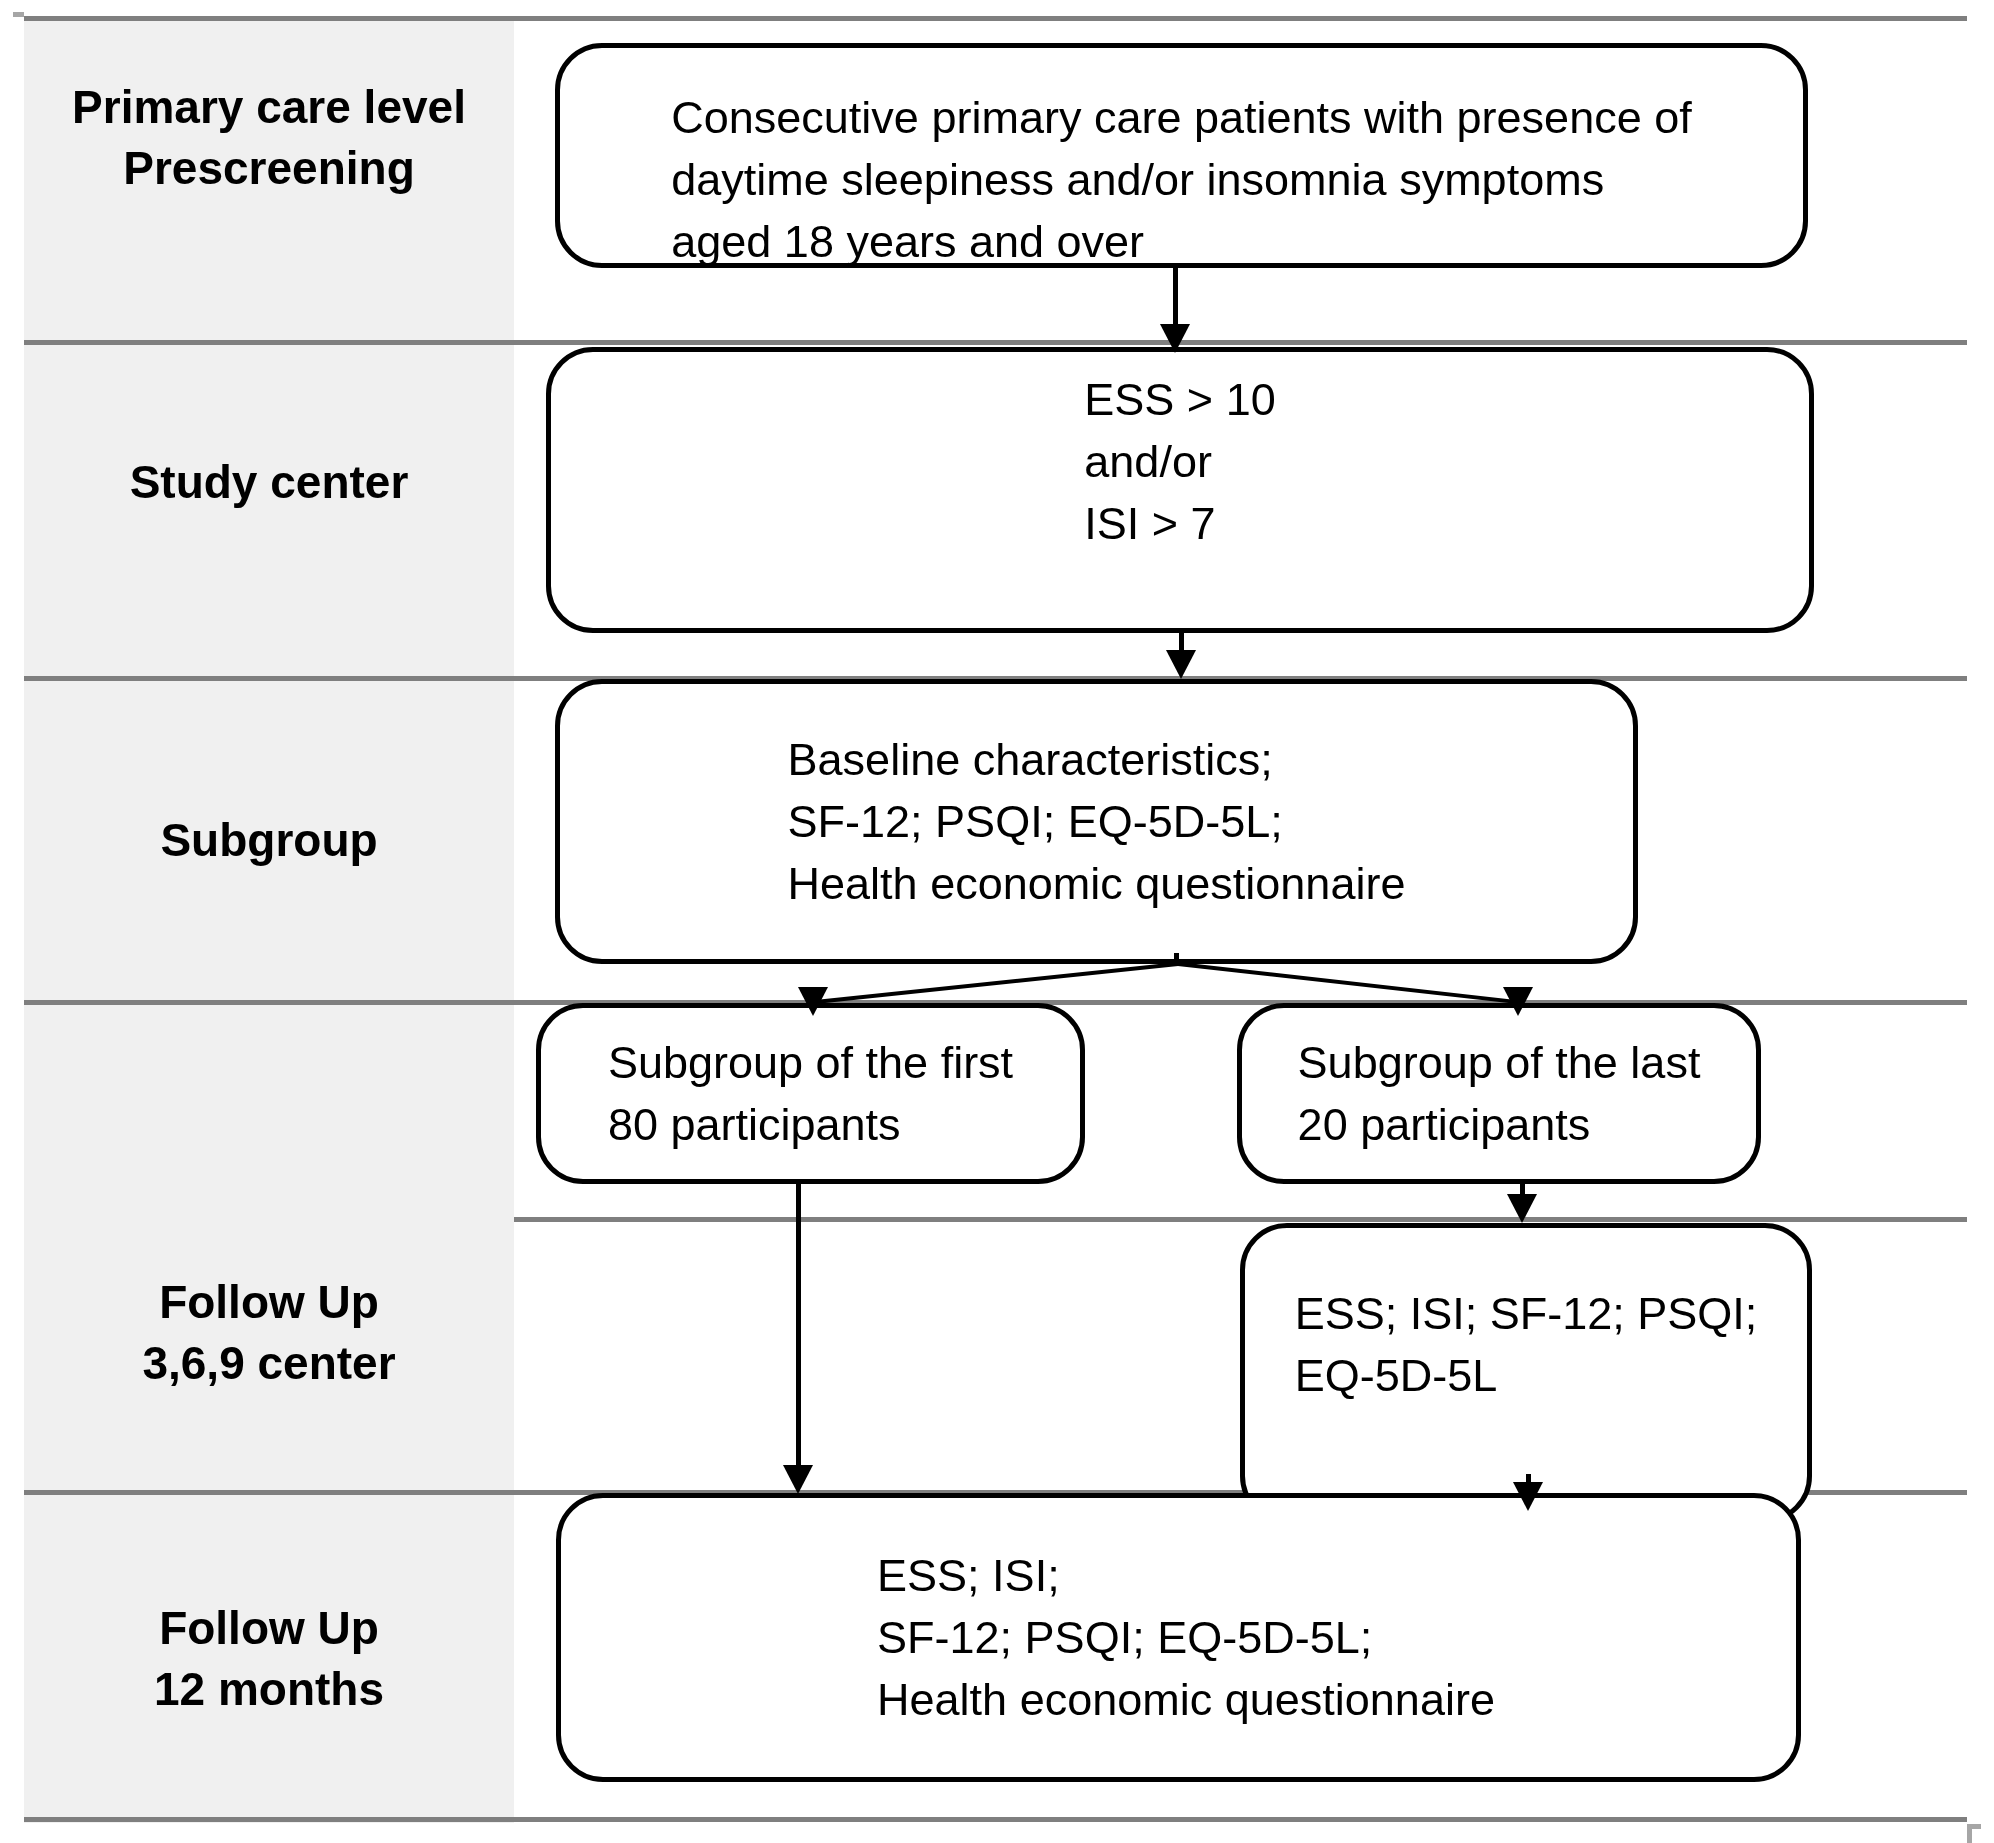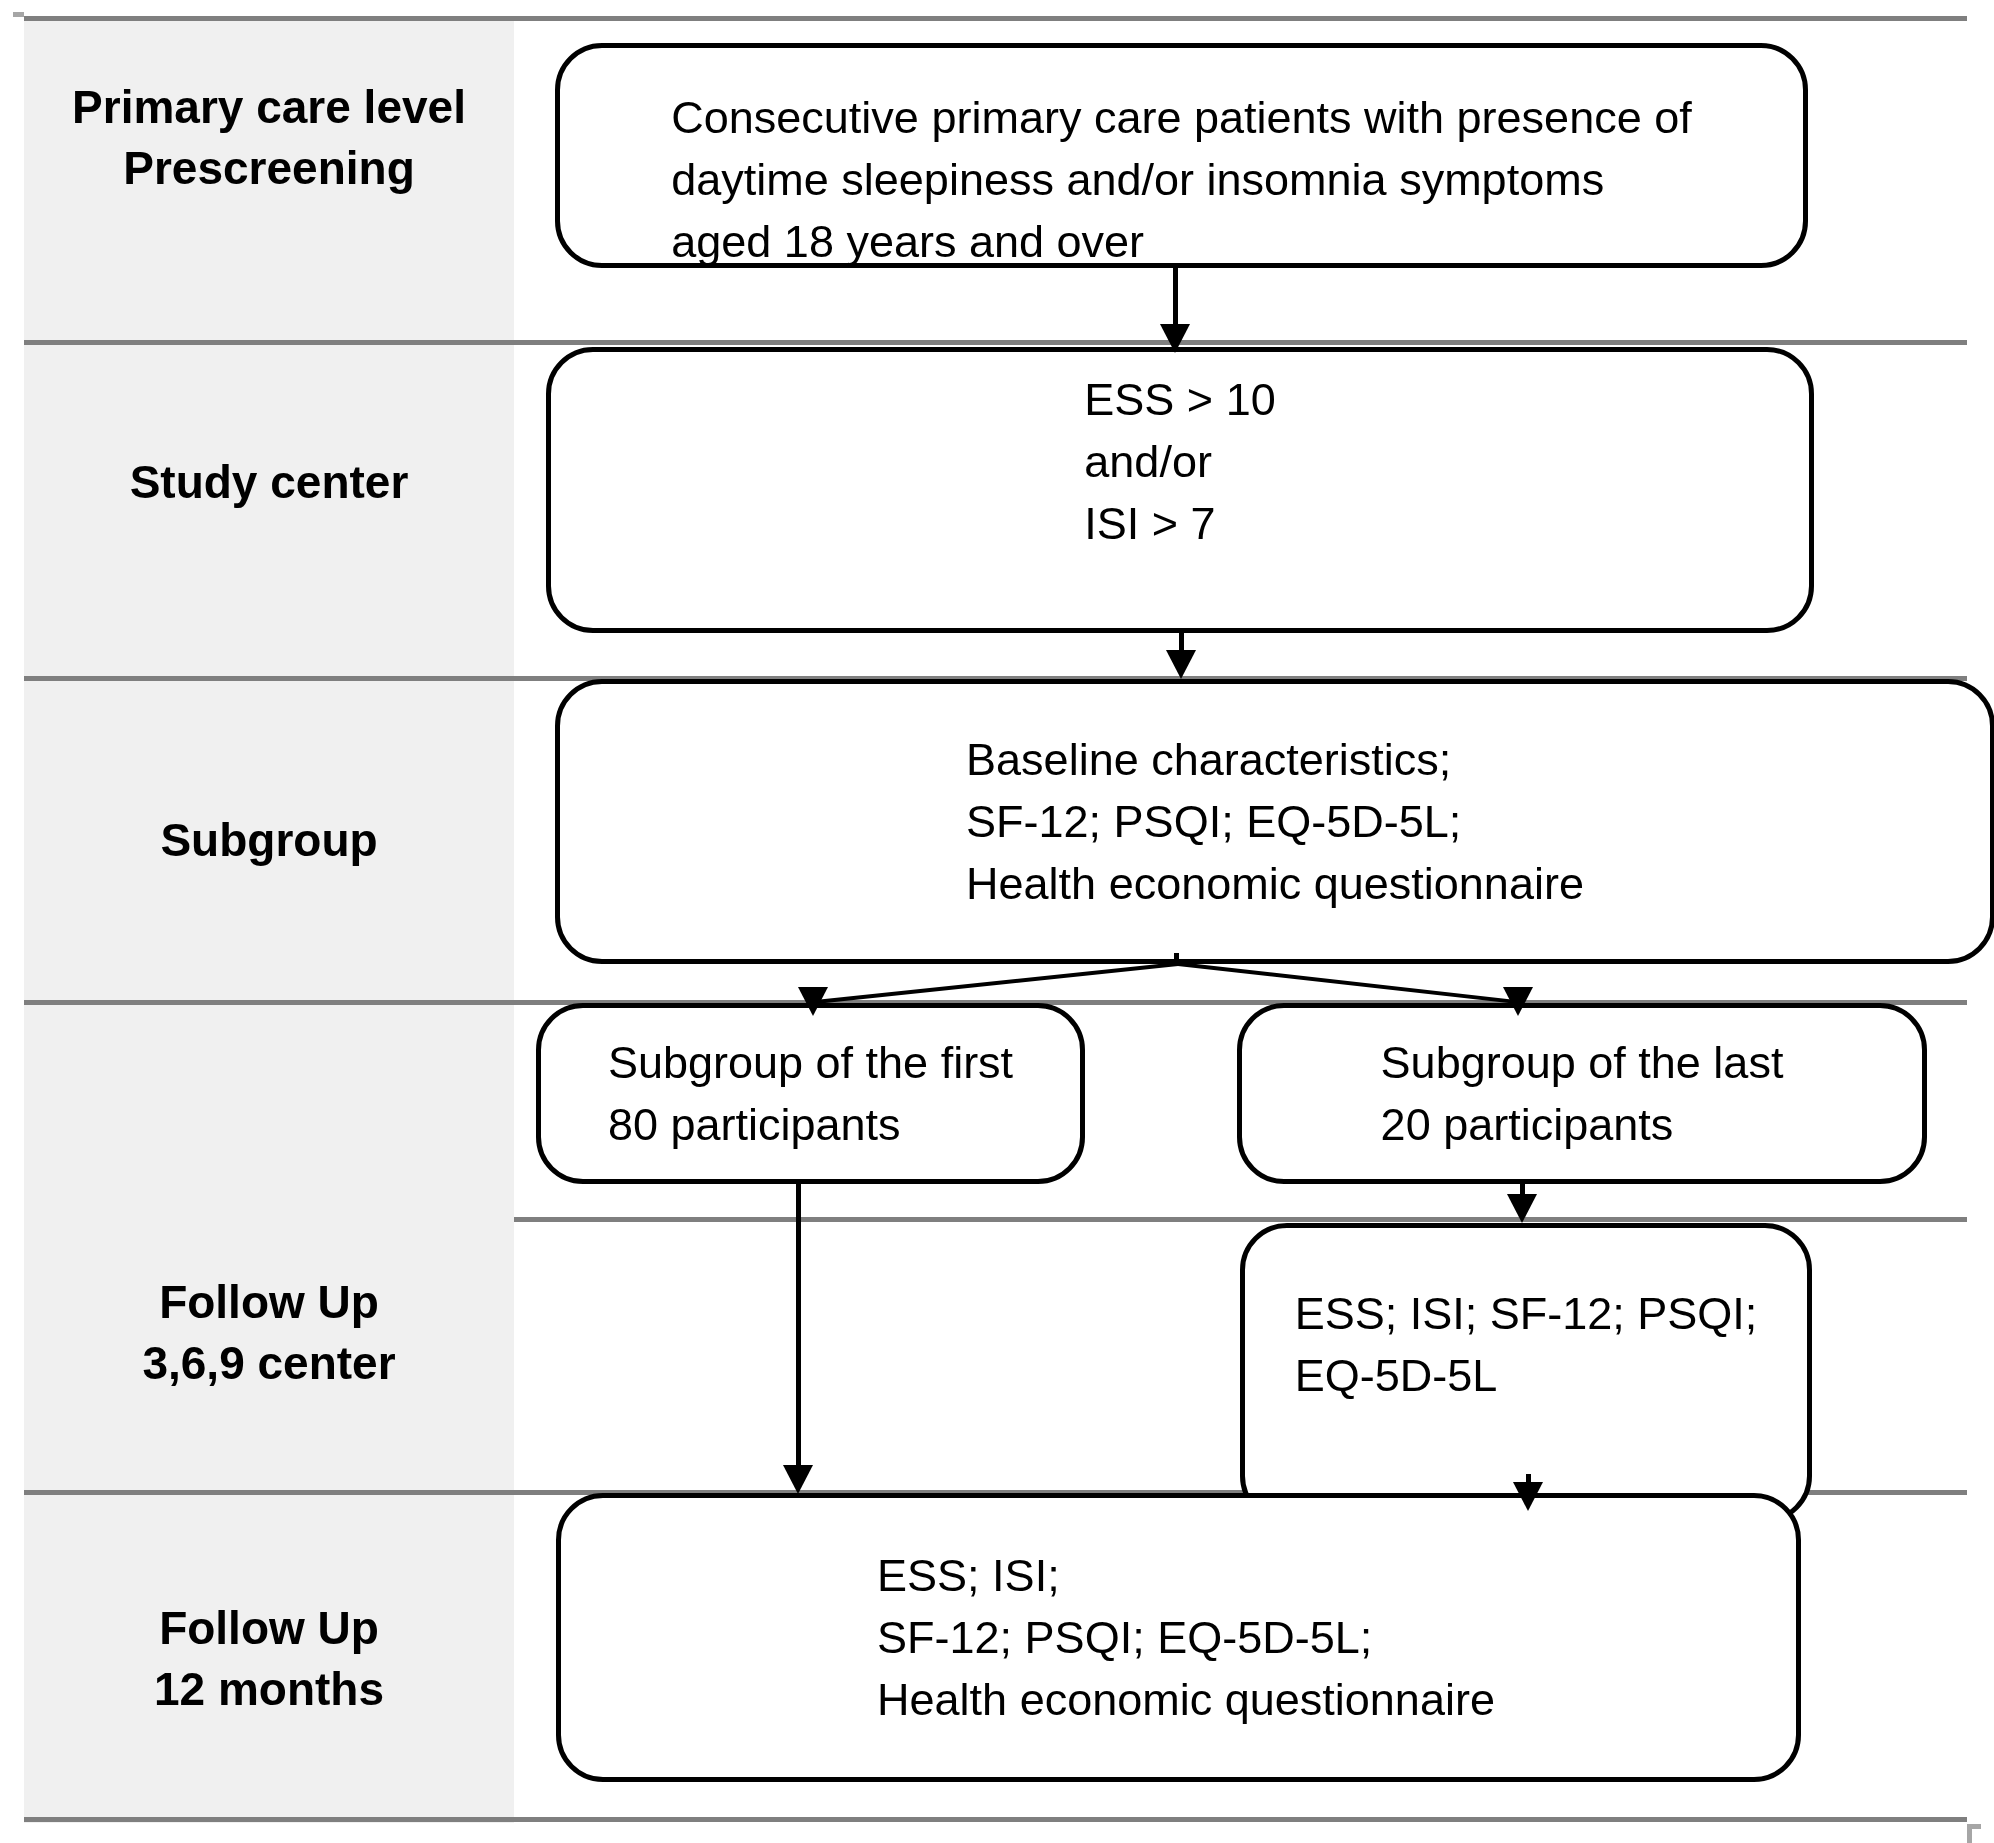--- a/index.html
+++ b/index.html
@@ -119,36 +119,36 @@
   </div>
 
   <div class="box" style="left:546px;top:347px;width:1268px;height:286px;">
     <div class="box-text shift-up">
       <div>ESS &gt; 10</div>
       <div>and/or</div>
       <div>ISI &gt; 7</div>
     </div>
   </div>
 
-  <div class="box" style="left:555px;top:679px;width:1440px;height:285px;">
+  <div class="box" style="left:555px;top:679px;width:1083px;height:285px;">
     <div class="box-text">
       <div>Baseline characteristics;</div>
       <div>SF-12; PSQI; EQ-5D-5L;</div>
       <div>Health economic questionnaire</div>
     </div>
   </div>
 
   <div class="box" style="left:536px;top:1003px;width:549px;height:181px;">
     <div class="box-text">
       <div>Subgroup of the first</div>
       <div>80 participants</div>
     </div>
   </div>
 
-  <div class="box" style="left:1237px;top:1003px;width:690px;height:181px;">
+  <div class="box" style="left:1237px;top:1003px;width:524px;height:181px;">
     <div class="box-text">
       <div>Subgroup of the last</div>
       <div>20 participants</div>
     </div>
   </div>
 
   <div class="box" style="left:1240px;top:1223px;width:572px;height:300px;">
     <div class="box-text shift-up">
       <div>ESS; ISI; SF-12; PSQI;</div>
       <div>EQ-5D-5L</div>

